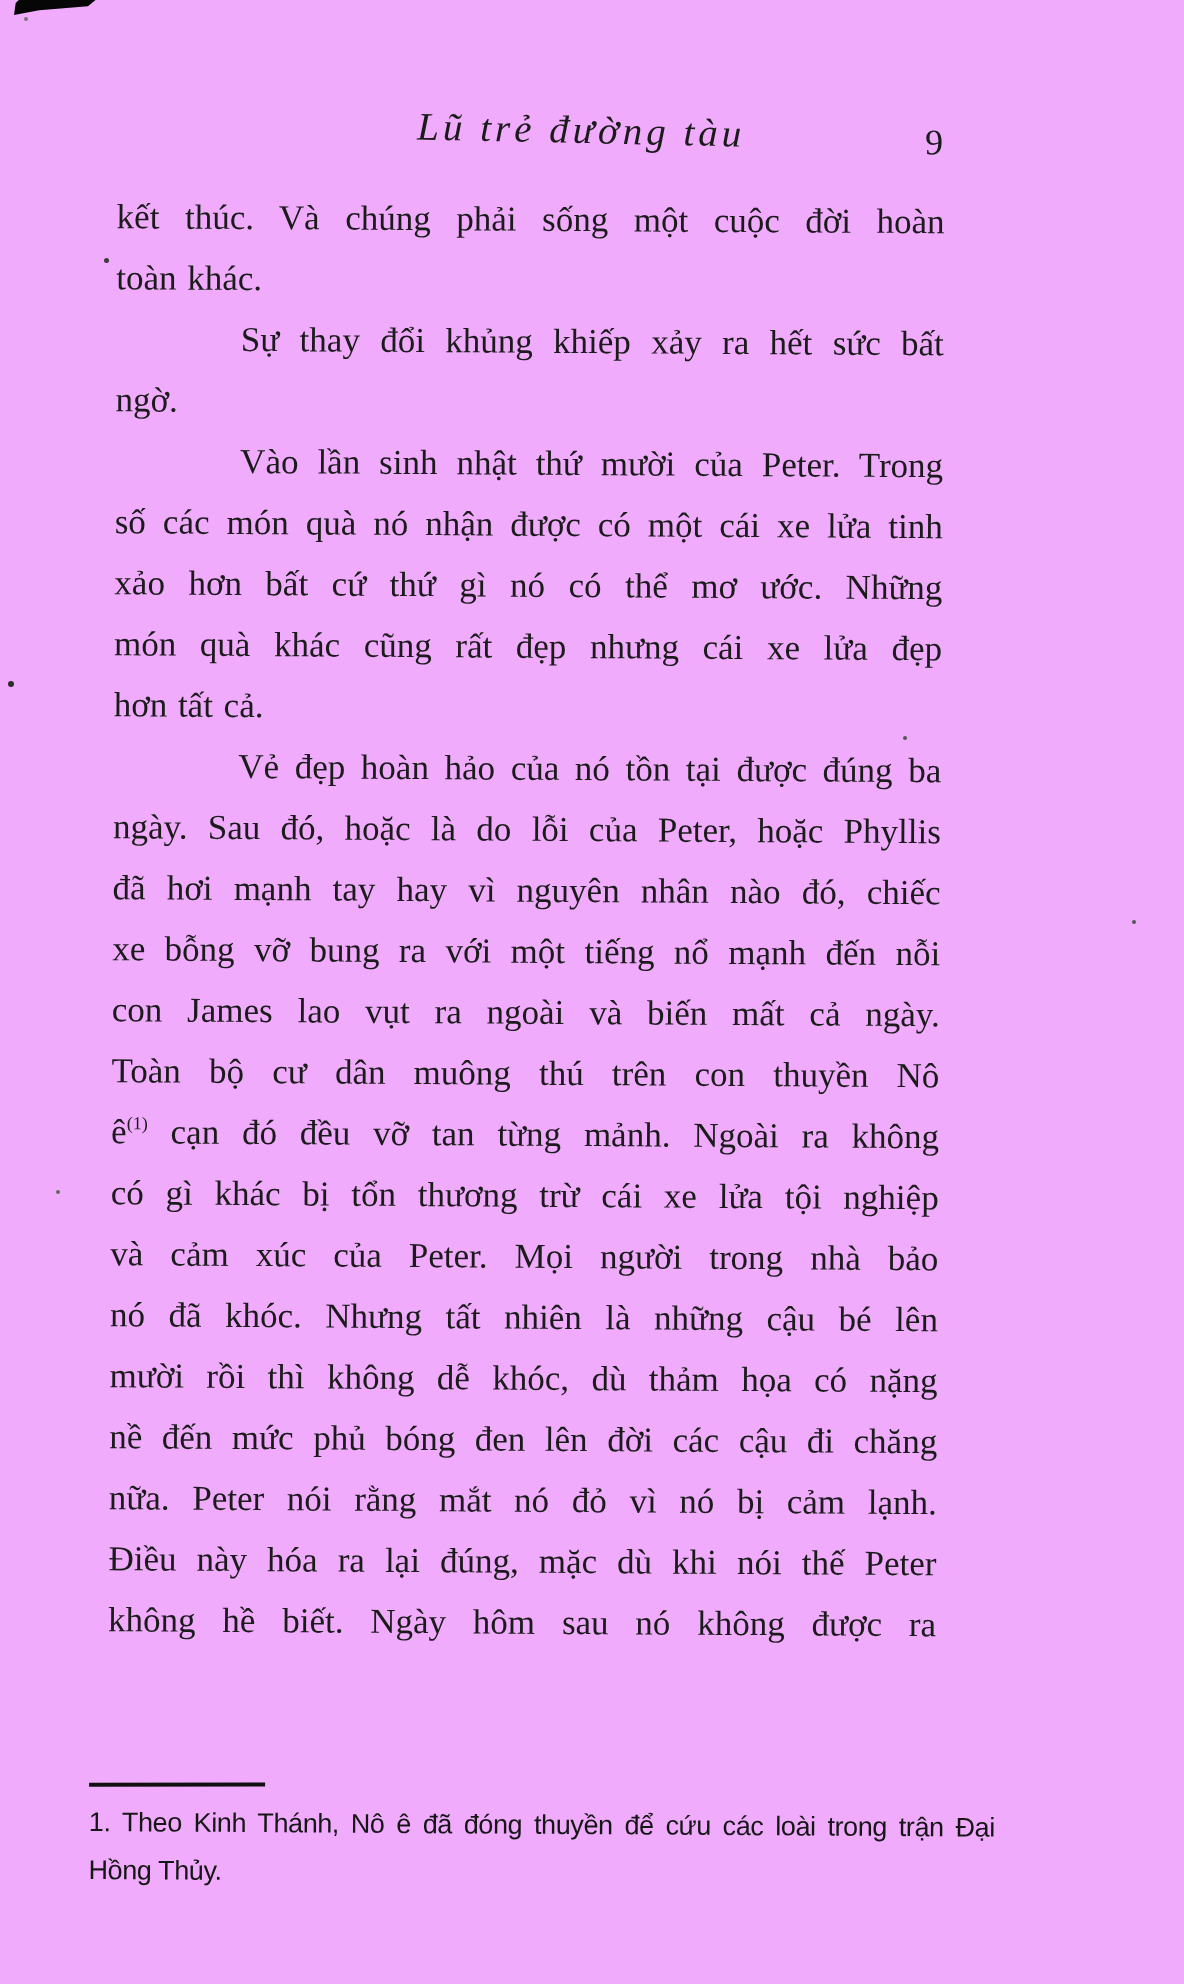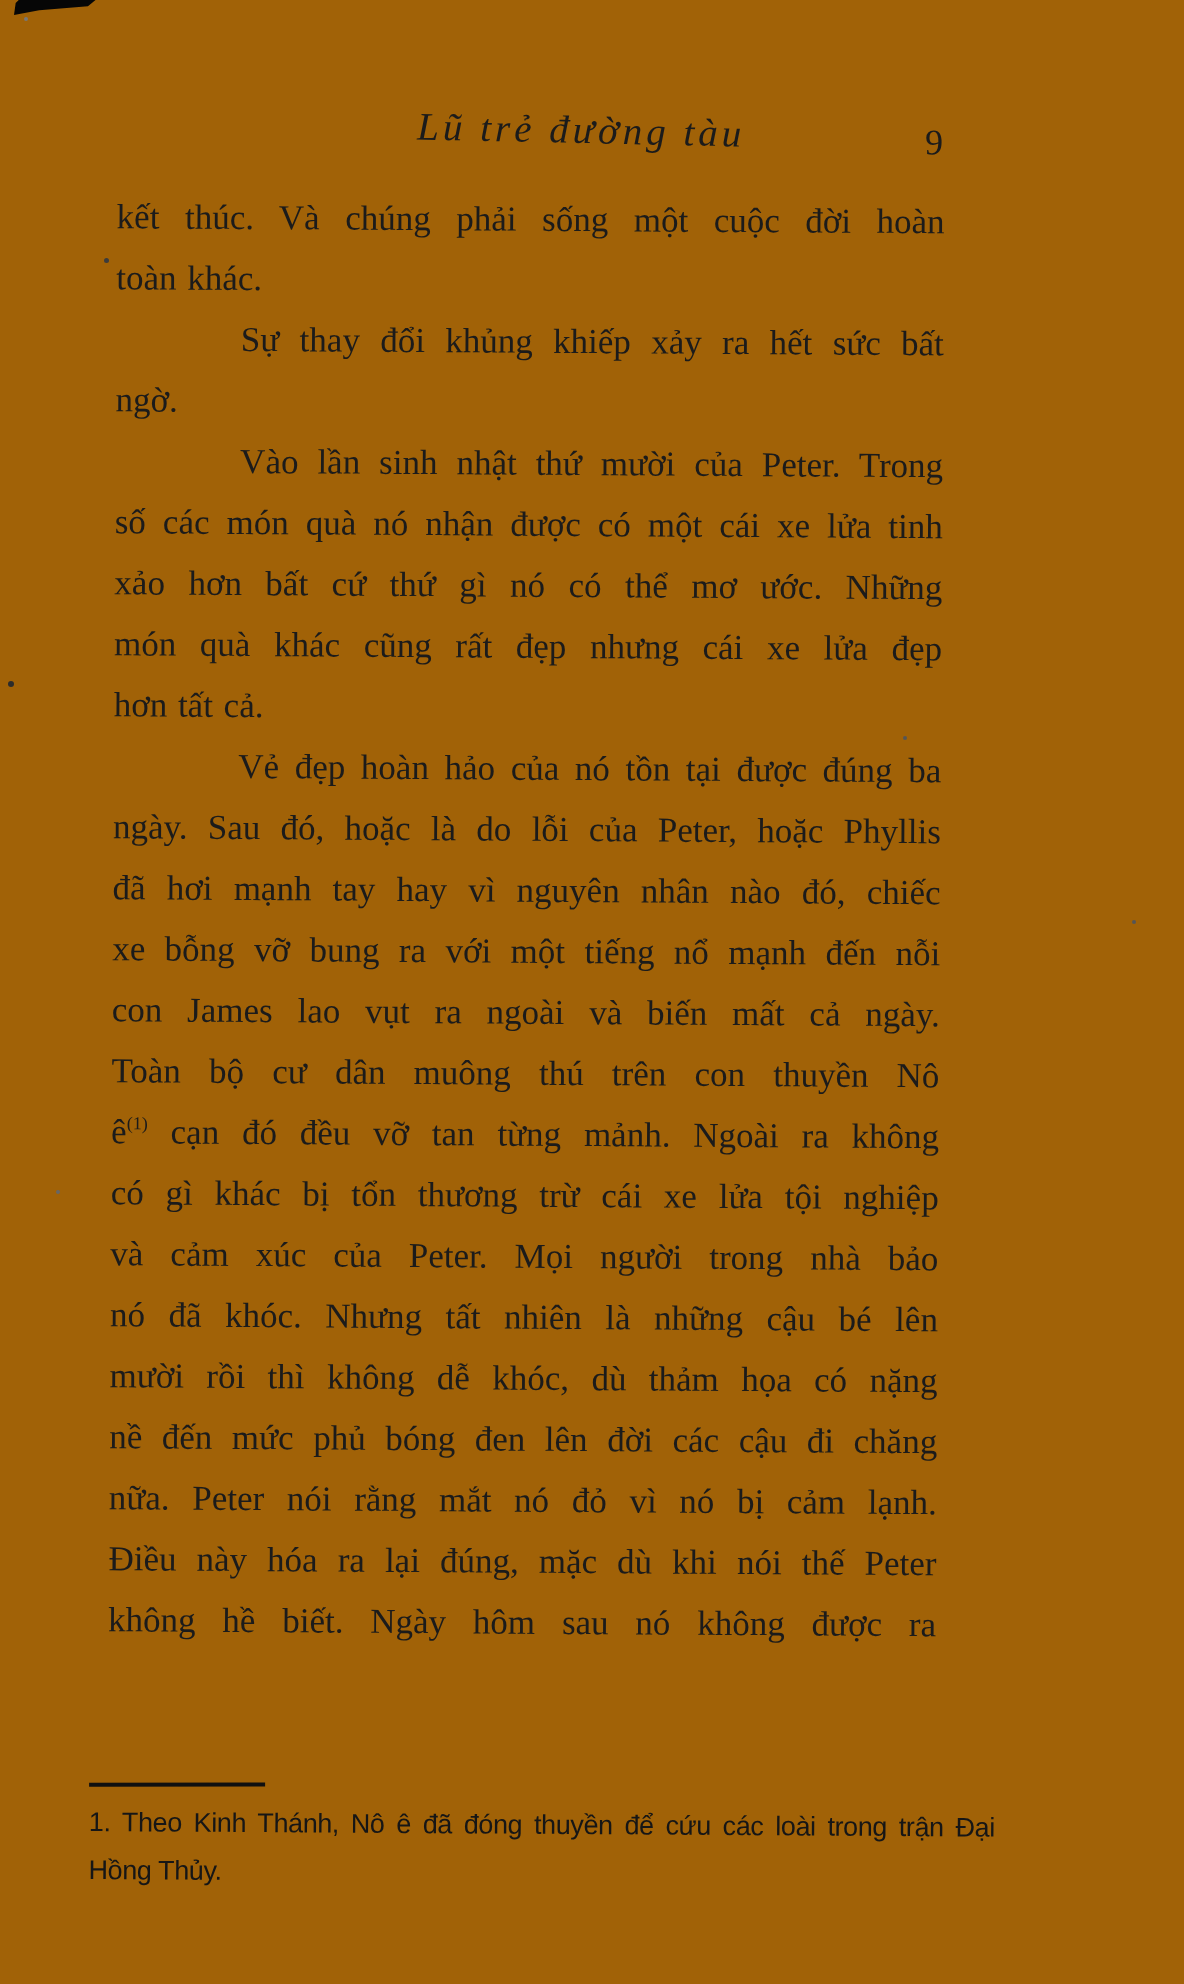--- a/index.html
+++ b/index.html
@@ -1,19 +1,19 @@
 <!DOCTYPE html>
 <html lang="vi"><head>
 <meta charset="utf-8">
 <style>
   html,body{margin:0;padding:0;background:#e8e8e8;}
   #page{
     position:relative;
     width:1184px;height:1984px;
-    background:#a16207;
+    background:#f0abfc;
     overflow:hidden;
     font-family:"Liberation Serif","DejaVu Serif",serif;
     color:#1b1b1b;
   }
   .scan{
     position:absolute;left:0;top:0;width:1184px;height:1984px;
     transform:rotate(0.35deg);
     transform-origin:80px 0;
   }
   

